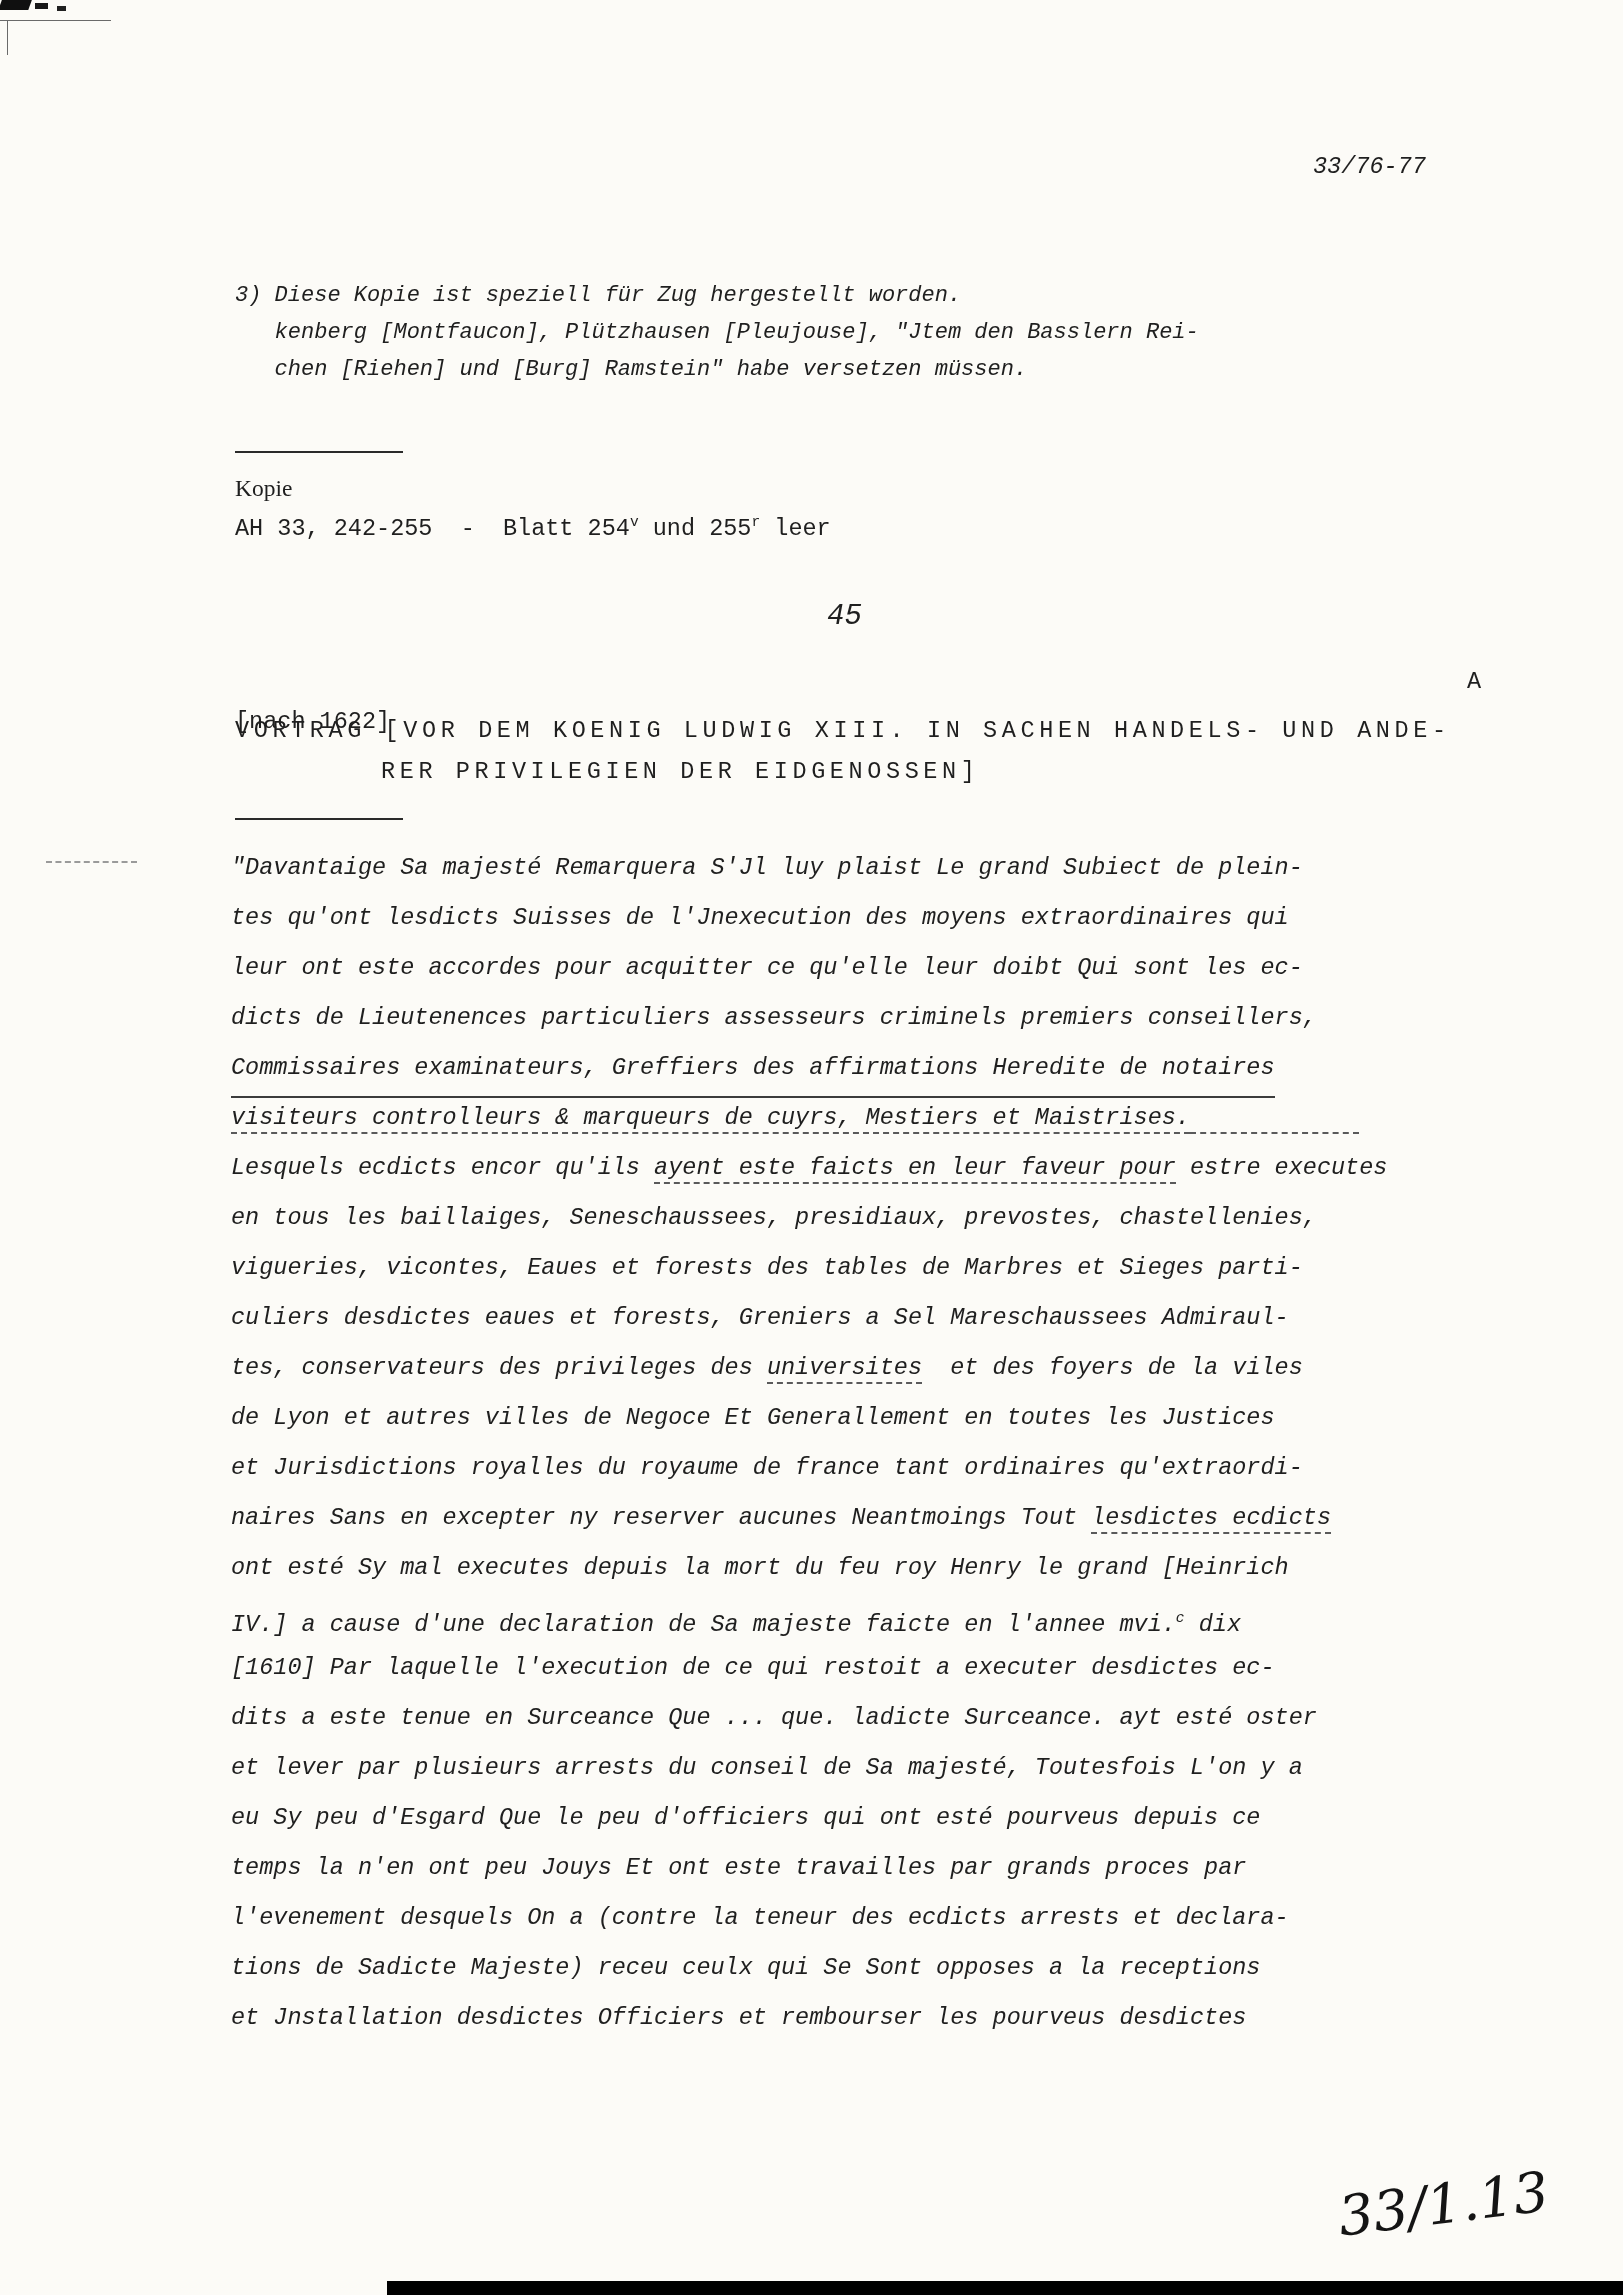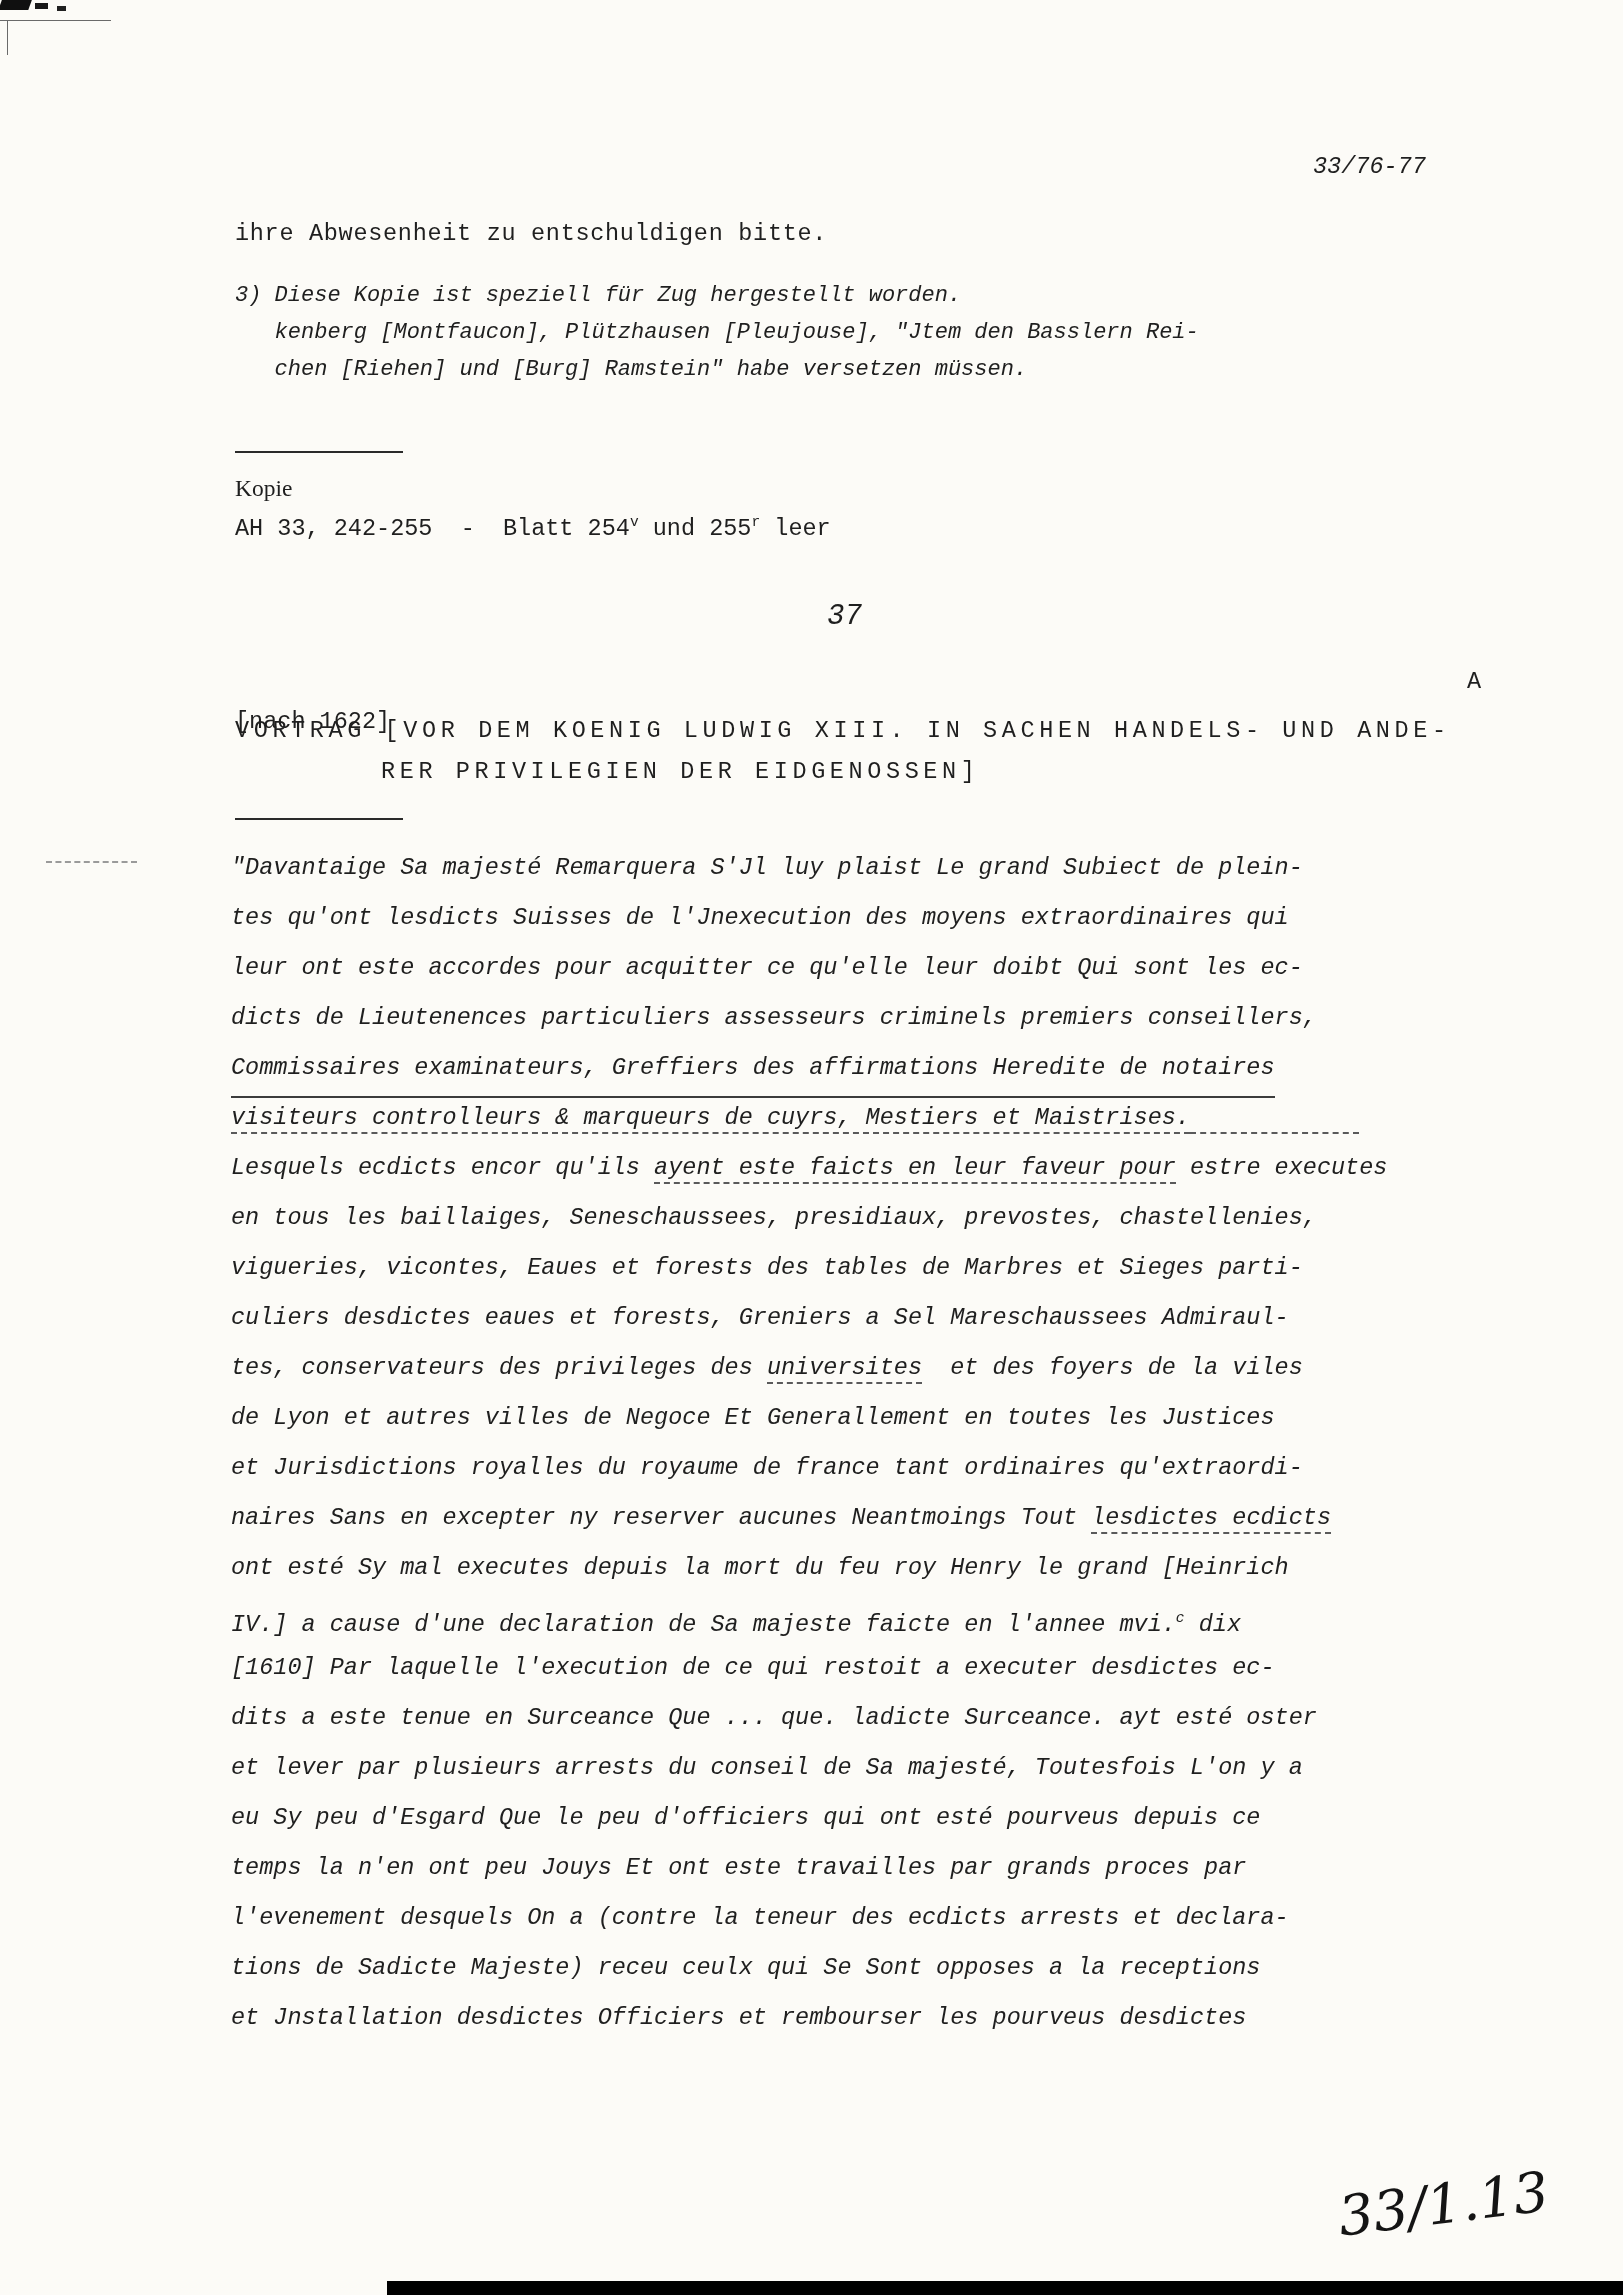--- a/index.html
+++ b/index.html
@@ -67,31 +67,30 @@
   #pencil-mark { left: 46px; top: 861px; width: 91px; height: 0;
                  border-top: 2.6px dashed #9a9a9a; }
 </style>
 </head>
 <body>
 
 <div class="page">
 
   <div class="abs mono italic" id="pageref">33/76-77</div>
 
-  <div class="abs mono" id="intro">ihre Abwesenheit zu entschuldigen bitte.</div>
 
   <div class="abs mono italic" id="footnotes"><div>3) Diese Kopie ist speziell für Zug hergestellt worden.</div><div>   kenberg [Montfaucon], Plützhausen [Pleujouse], "Jtem den Basslern Rei-</div><div>   chen [Riehen] und [Burg] Ramstein" habe versetzen müssen.</div></div>
 
   <div class="abs" id="rule1"></div>
 
   <div class="abs mono" id="kopie">Kopie</div>
 
   <div class="abs mono" id="source-line"><span>AH 33, 242-255  -  Blatt 254</span><span class="sup">v</span><span> und 255</span><span class="sup">r</span><span> leer</span></div>
 
-  <div class="abs mono italic" id="docnum">37</div>
+  <div class="abs mono italic" id="docnum">45</div>
 
   <div class="abs mono" id="dateline">[nach 1622]</div>
 
   <div class="abs mono" id="corner-a">A</div>
 
   <div class="abs mono sperr" id="title1">VORTRAG [VOR DEM KOENIG LUDWIG XIII. IN SACHEN HANDELS- UND ANDE-</div>
   <div class="abs mono sperr" id="title2">RER PRIVILEGIEN DER EIDGENOSSEN]</div>
 
   <div class="abs" id="title-rule"></div>
 

